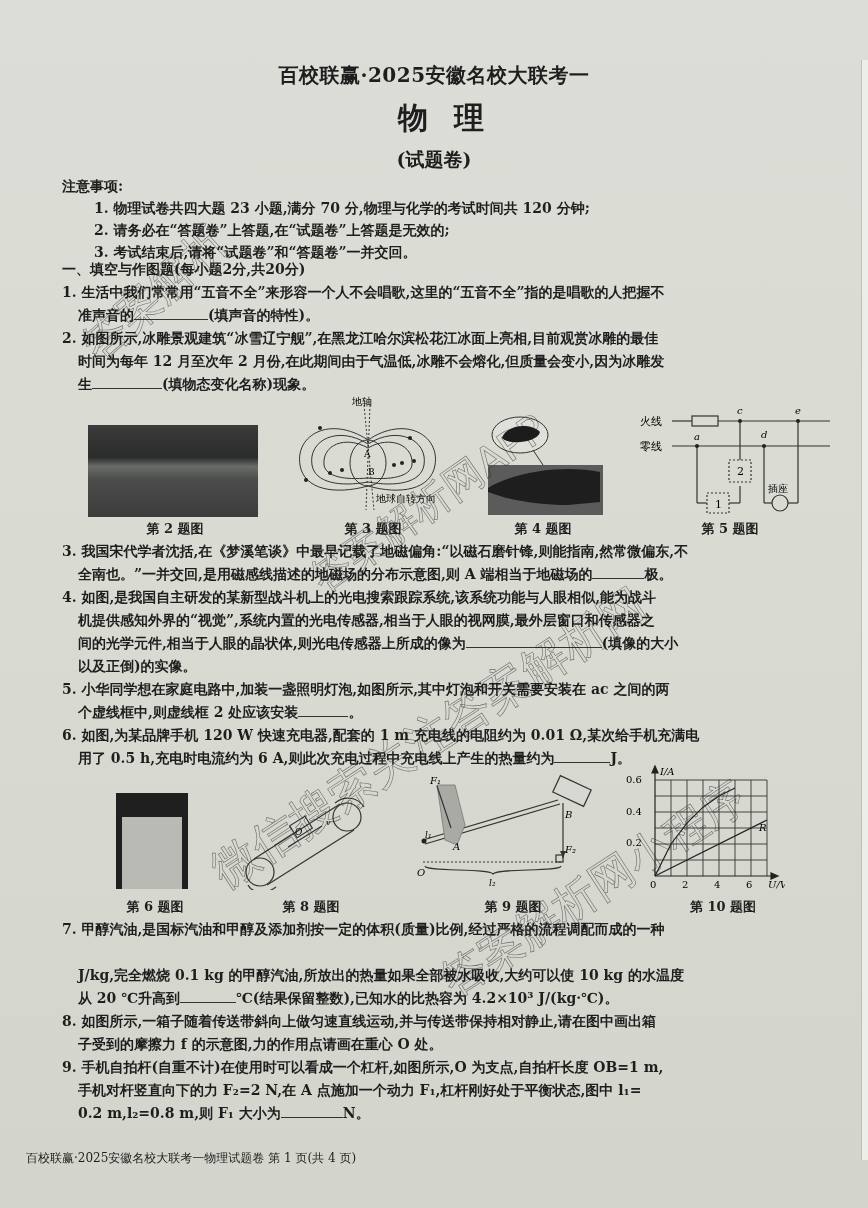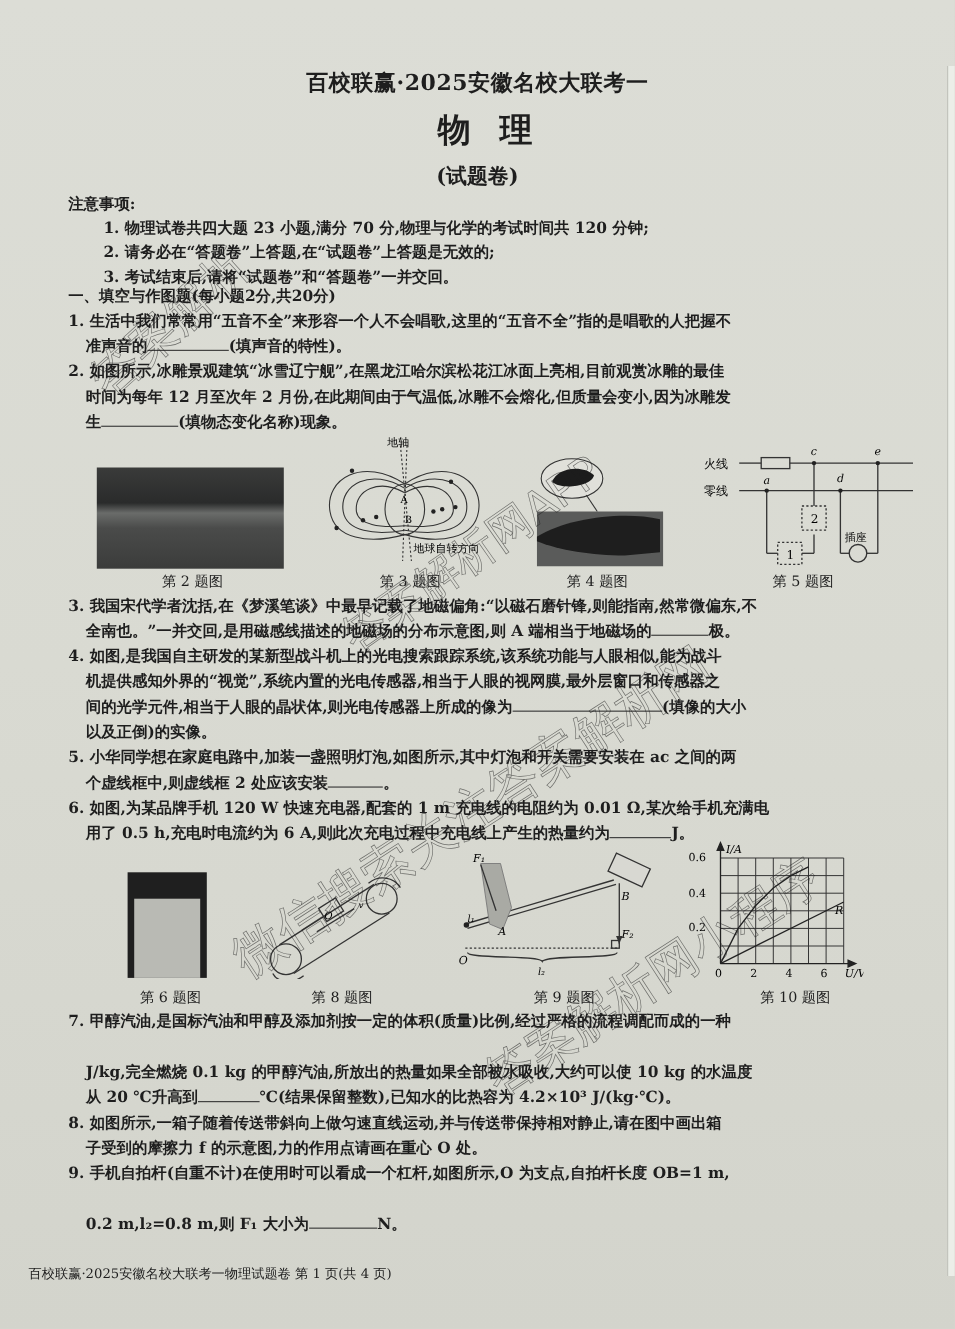--- a/index.html
+++ b/index.html
@@ -9,21 +9,21 @@
   .hdr{position:absolute;left:0;width:868px;text-align:center;font-weight:bold;}
   .h1{top:62px;font-size:20px;letter-spacing:0.5px;}
   .h2{top:98px;font-size:30px;letter-spacing:26px;padding-left:20px;}
   .h3{top:147px;font-size:19px;}
   .notes{position:absolute;left:62px;top:175px;font-size:14px;font-weight:bold;line-height:22px;}
   .notes .item{padding-left:32px;}
   .section{position:absolute;left:62px;top:261px;font-size:14px;font-weight:bold;}
   .q{position:absolute;left:62px;width:750px;font-size:14px;line-height:23px;font-weight:bold;text-align:justify;}
   .q .indent{padding-left:16px;display:block;}
   .blank{display:inline-block;border-bottom:1.2px solid #333;vertical-align:baseline;height:14px;}
-  .cap{position:absolute;font-size:13px;font-weight:normal;text-align:center;}
+  .cap{position:absolute;font-size:13px;font-weight:bold;text-align:center;}
   .fig{position:absolute;}
   .footer{position:absolute;left:0;top:1150px;width:868px;font-size:12px;margin-left:26px;}
   .wm{position:absolute;color:rgba(40,40,40,0.55);font-family:"DejaVu Sans",sans-serif;font-weight:normal;white-space:nowrap;pointer-events:none;-webkit-text-stroke:0.6px rgba(30,30,30,0.6);color:transparent;}
   svg text{font-family:"DejaVu Serif",serif;}
 </style>
 </head>
 <body>
 
 <div class="page">
   <div class="edge"></div>
@@ -241,21 +241,21 @@
     <span style="padding-left:16px">从 20 ℃升高到</span><span class="blank" style="width:56px"></span><span>℃(结果保留整数),已知水的比热容为 4.2×10³ J/(kg·℃)。</span>
   </div>
 
   <div class="q" style="top:1010px">
     <span>8. 如图所示,一箱子随着传送带斜向上做匀速直线运动,并与传送带保持相对静止,请在图中画出箱</span><br>
     <span style="padding-left:16px">子受到的摩擦力 f 的示意图,力的作用点请画在重心 O 处。</span>
   </div>
 
   <div class="q" style="top:1056px">
     <span>9. 手机自拍杆(自重不计)在使用时可以看成一个杠杆,如图所示,O 为支点,自拍杆长度 OB=1 m,</span><br>
-    <br>
+    <span style="padding-left:16px">手机对杆竖直向下的力 F₂=2 N,在 A 点施加一个动力 F₁,杠杆刚好处于平衡状态,图中 l₁=</span><br>
     <span style="padding-left:16px">0.2 m,l₂=0.8 m,则 F₁ 大小为</span><span class="blank" style="width:62px"></span><span>N。</span>
   </div>
 
   <div class="footer">百校联赢·2025安徽名校大联考一物理试题卷  第 1 页(共 4 页)</div>
 
   <div class="wm" style="left:70px;top:330px;font-size:44px;transform:rotate(-42deg);transform-origin:left top;">答案解析</div>
   <div class="wm" style="left:300px;top:560px;font-size:40px;transform:rotate(-35deg);transform-origin:left top;">答案解析网APP</div>
   <div class="wm" style="left:200px;top:850px;font-size:46px;transform:rotate(-33deg);transform-origin:left top;">微信搜索关注答案解析网</div>
   <div class="wm" style="left:430px;top:960px;font-size:44px;transform:rotate(-33deg);transform-origin:left top;">答案解析网小程序</div>
 </div>

